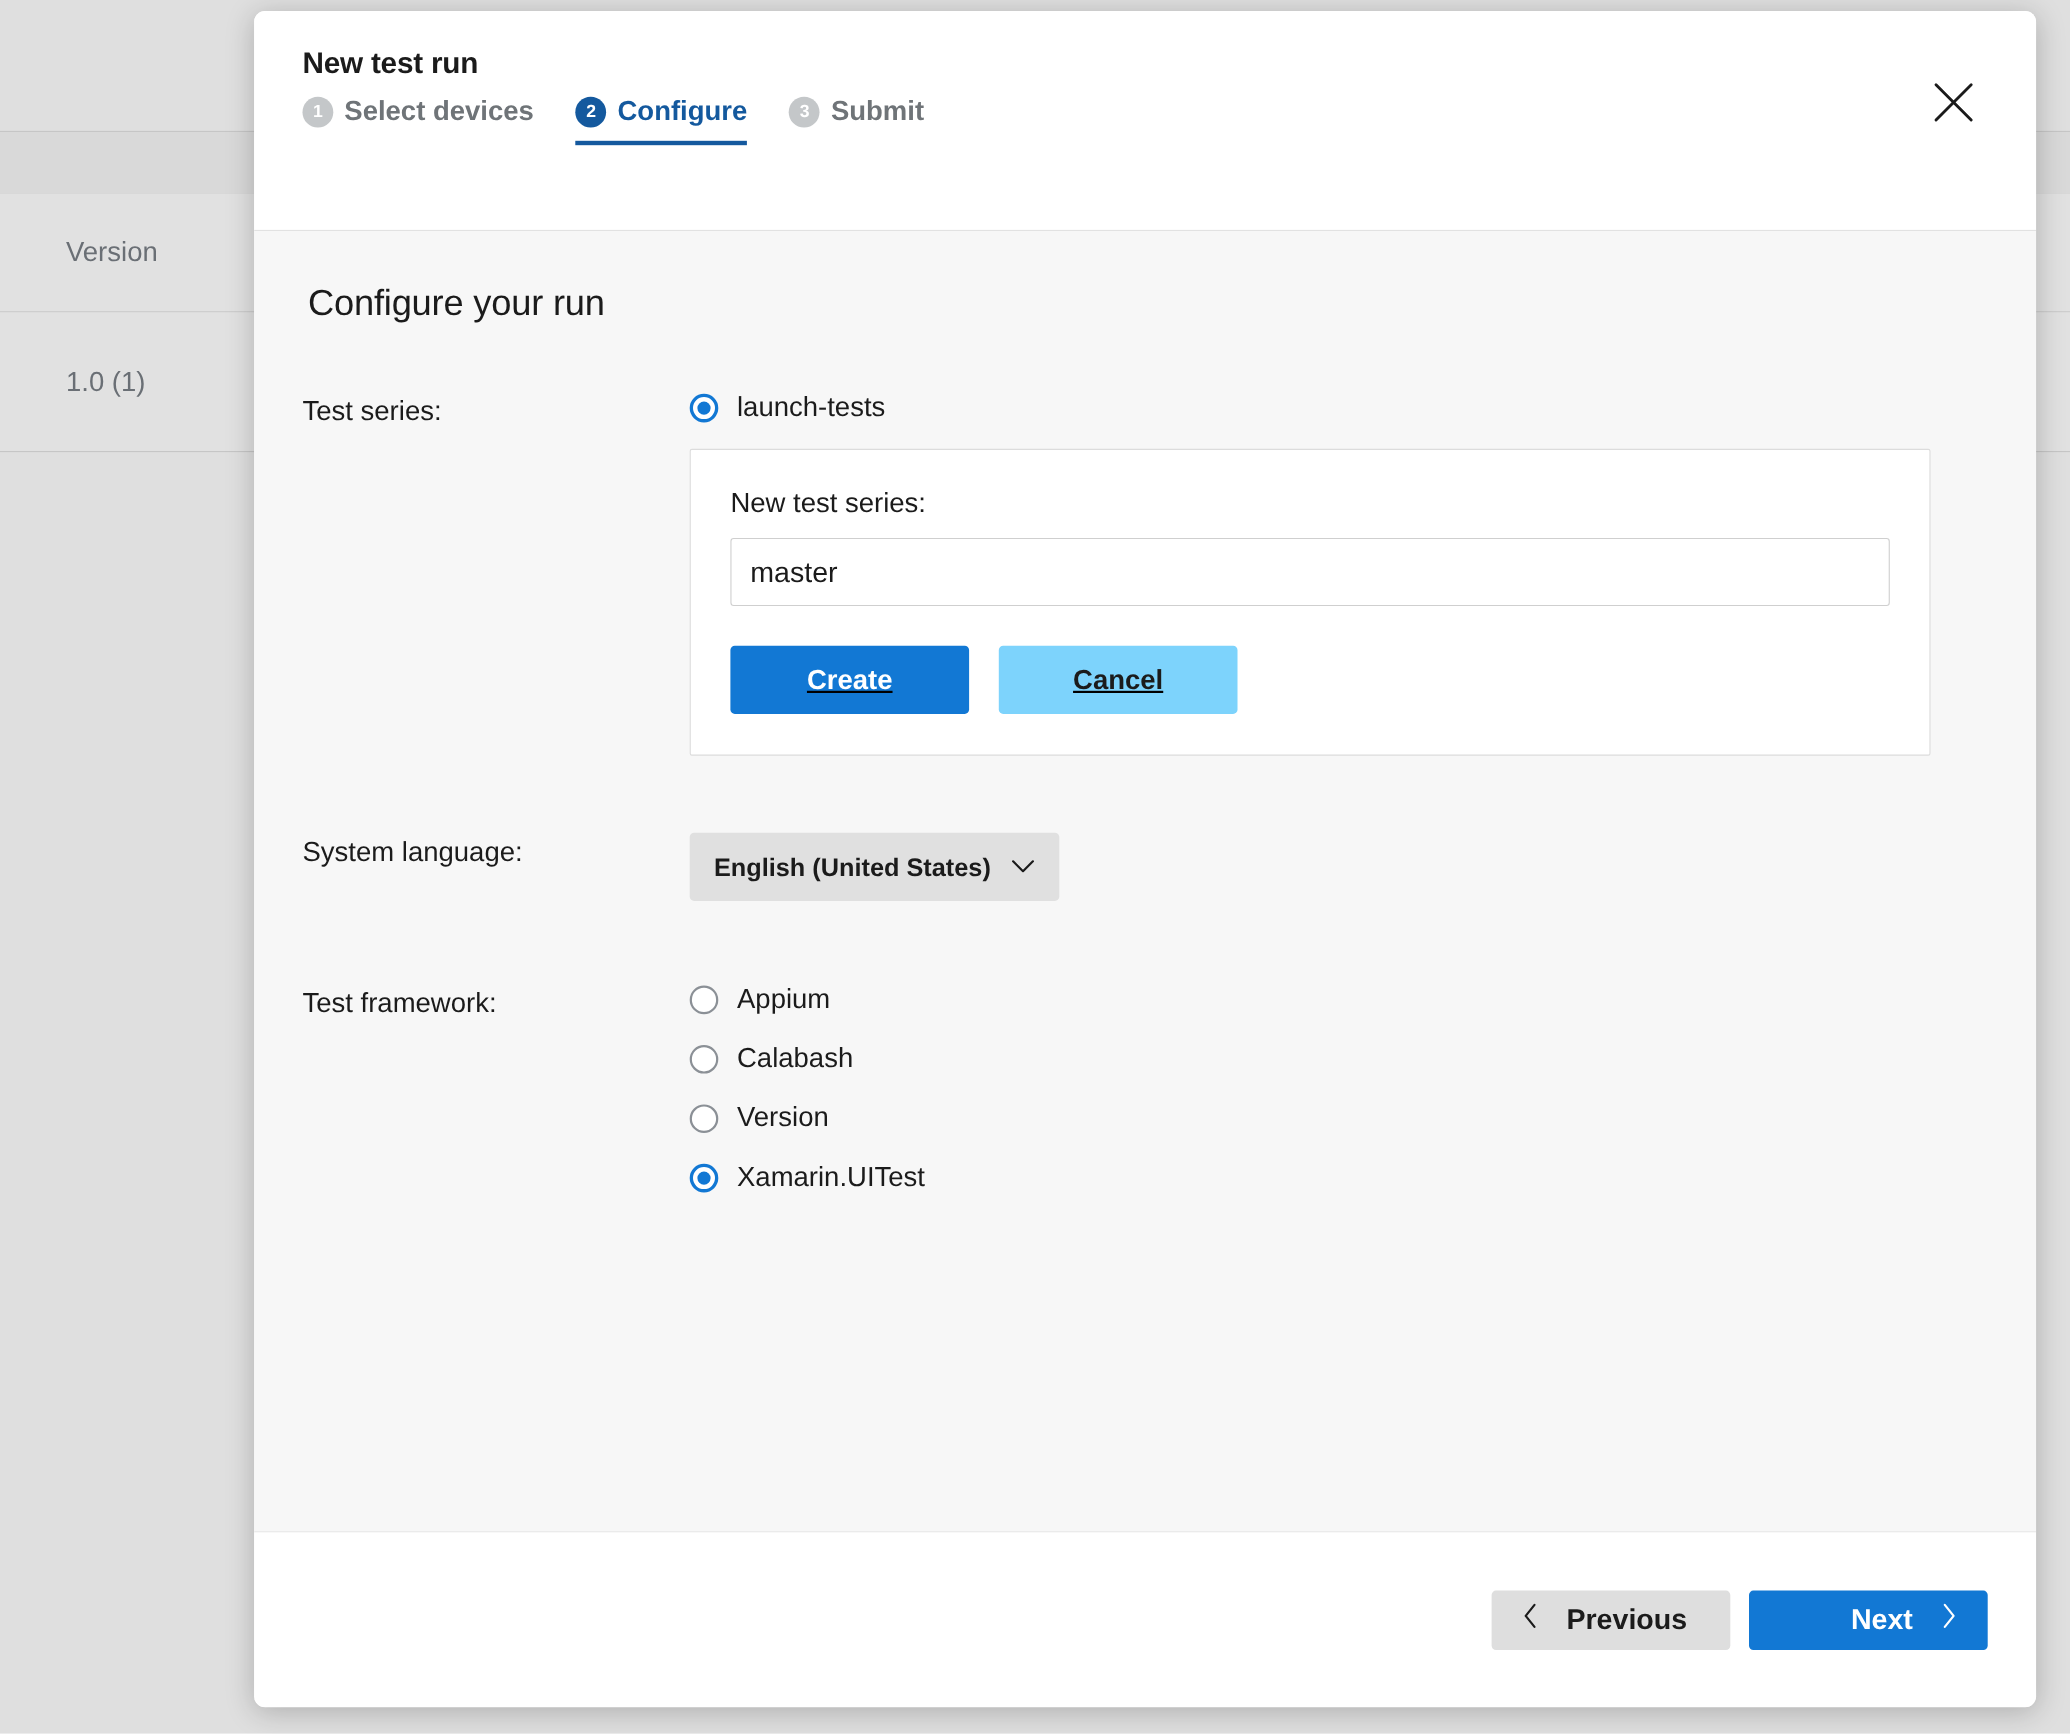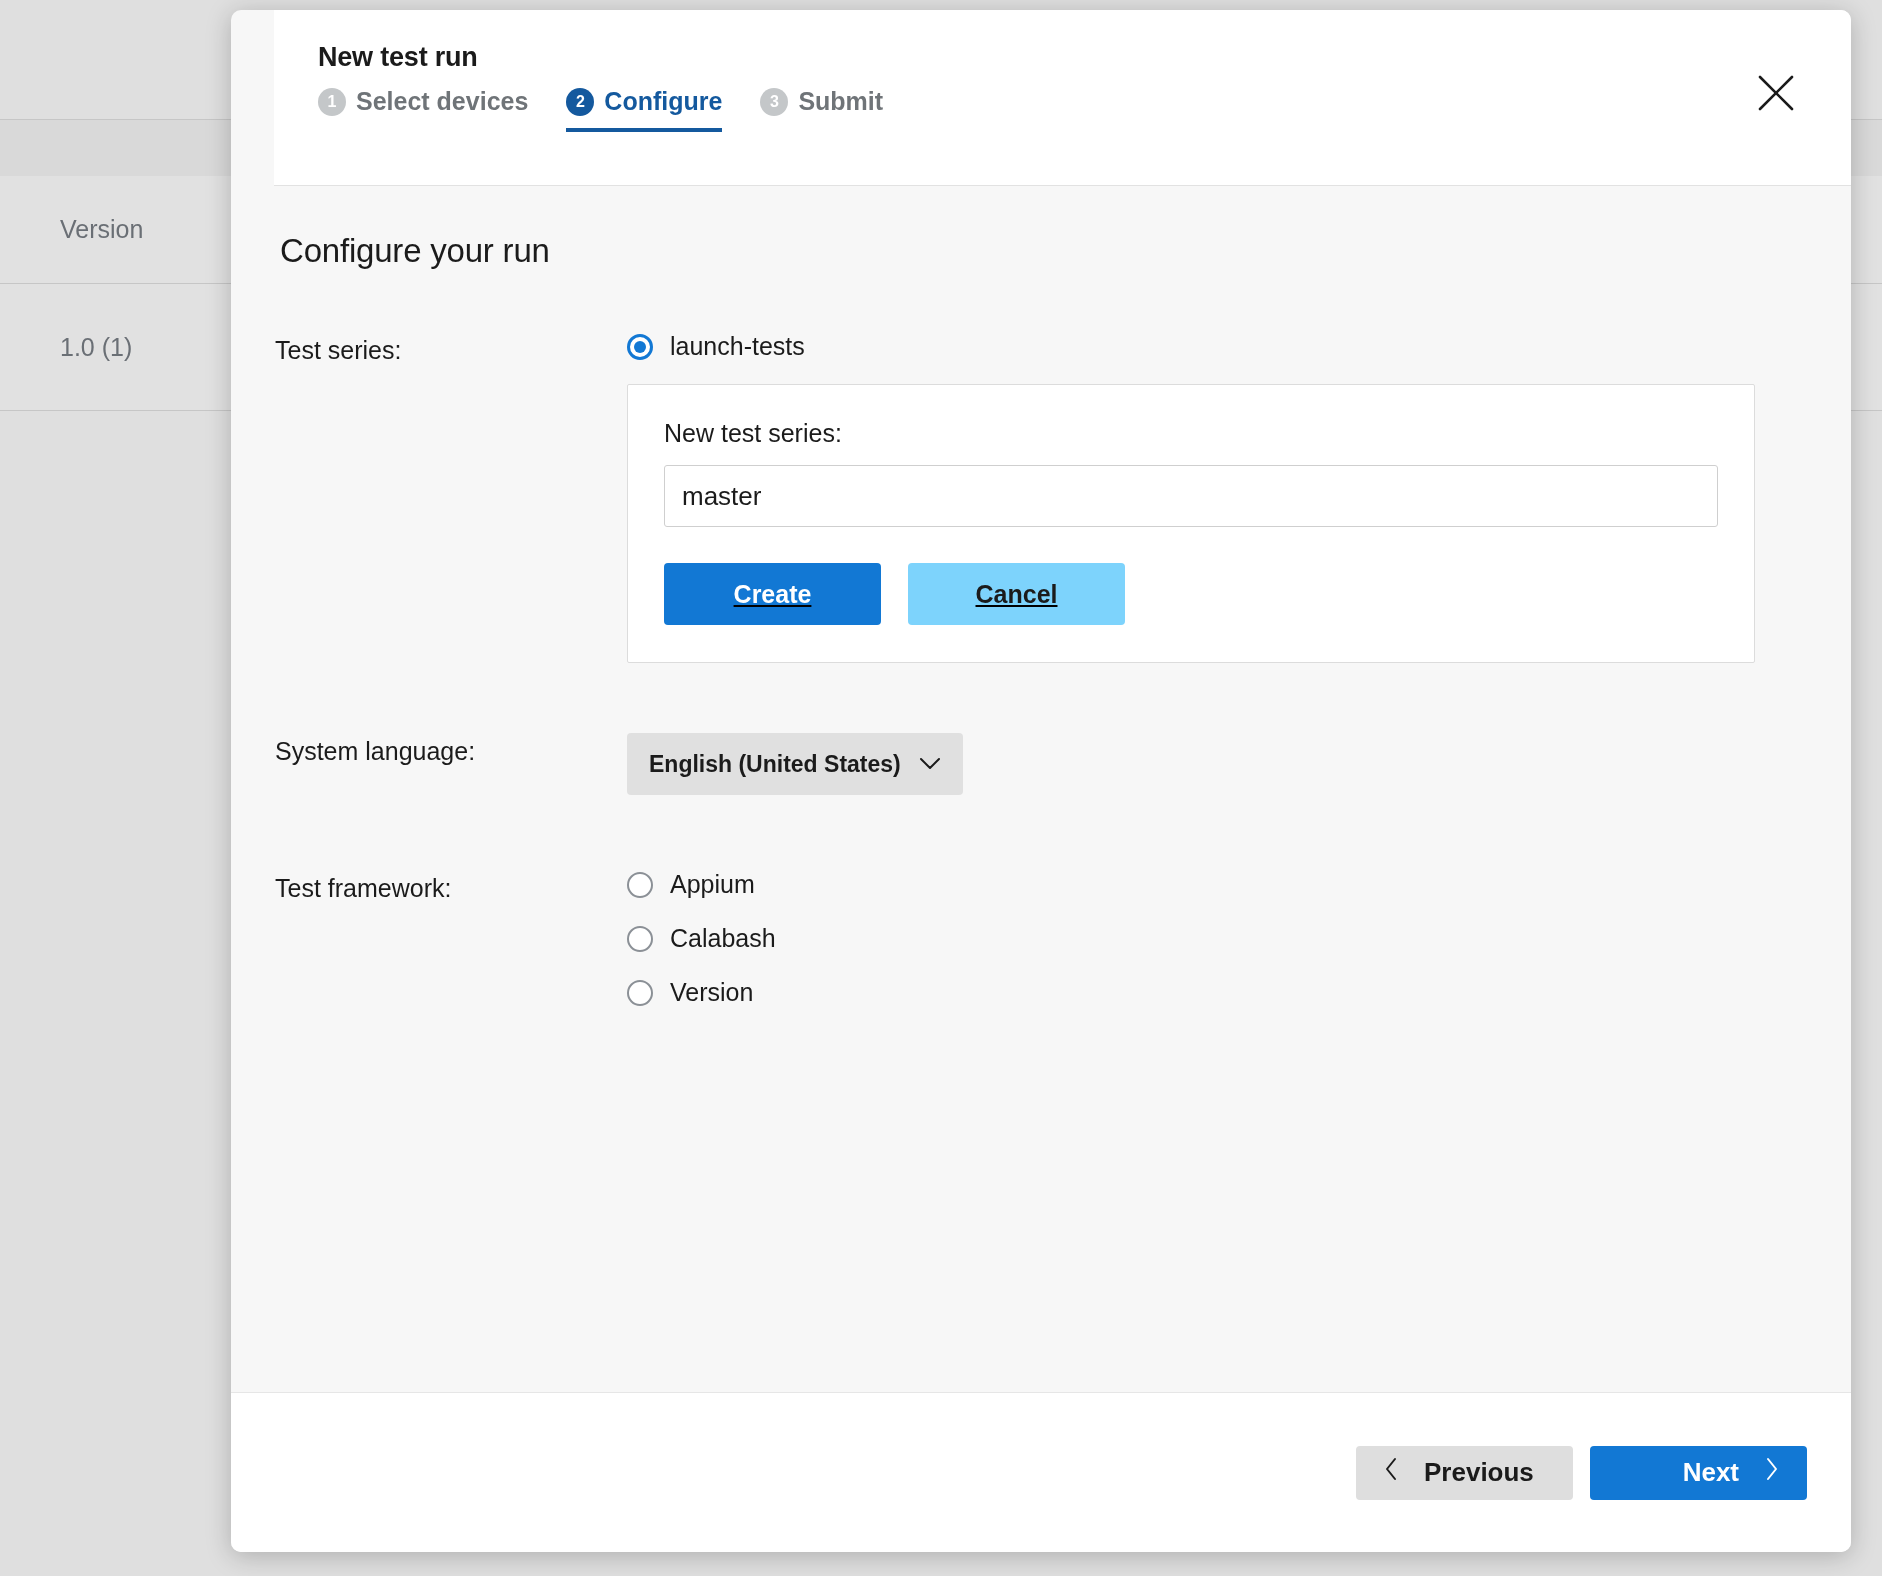--- a/index.html
+++ b/index.html
@@ -53,22 +53,21 @@
     flex-direction: column;
   }
 
   
   #modal-header {
     background: #ffffff;
     border-bottom: 1px solid #e2e2e2;
     padding: 32px 44px 0 44px;
     position: relative;
     flex: 0 0 auto;
-    height: 176px;
-    margin-left: 43px;
+    height: 200px;
   }
   #modal-title {
     font-size: 27px;
     font-weight: bold;
     color: #1b1b1b;
     letter-spacing: -0.2px;
     margin-bottom: 14px;
   }
   #steps {
     display: flex;
@@ -368,20 +367,24 @@
         <label class="radio-line">
           <span class="radio"></span>
           <span class="radio-label">Calabash</span>
         </label>
 
         <label class="radio-line">
           <span class="radio"></span>
           <span class="radio-label">Version</span>
         </label>
 
+        <label class="radio-line">
+          <span class="radio checked"></span>
+          <span class="radio-label">Xamarin.UITest</span>
+        </label>
 
       </div>
     </div>
 
   </div>
 
   <div id="modal-footer">
     <button class="nav-btn" id="previous-button">
       <span>
         <svg width="14" height="24" viewBox="0 0 14 24" fill="none">

